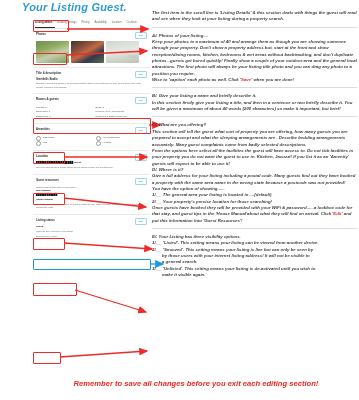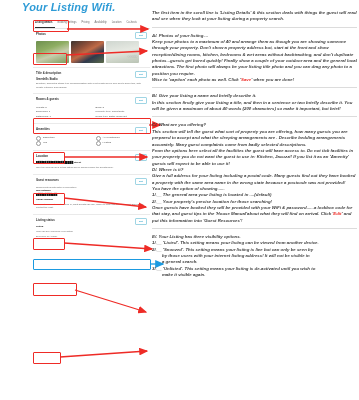--- a/index.html
+++ b/index.html
@@ -101,21 +101,21 @@
     position:absolute;left:36px;top:379px;width:320px;
     color:#ee2b26;font-size:7.6px;font-weight:bold;font-style:italic;
     text-align:center;line-height:10px;
   }
 </style>
 </head>
 <body>
 
 <div id="page">
 
-  <div class="page-title">Your Listing Wifi.</div>
+  <div class="page-title">Your Listing Guest.</div>
 
   <div class="shot">
 
     <div class="tabbar">
       <span class="tab active">Listing details</span>
       <span class="tab">Booking settings</span>
       <span class="tab">Pricing</span>
       <span class="tab">Availability</span>
       <span class="tab">Location</span>
       <span class="tab">Co-hosts</span>
@@ -289,14 +289,15 @@
       </p>
     <p>
         <span class="indent">a general search.</span>
       </p>
     <p>3/.__ 'Unlisted'. This setting means your listing is de-activated until you wish to</p>
     <p>
         <span class="indent">make it visible again.</span>
       </p>
   </div>
 
+  <div class="banner">Remember to save all changes before you exit each editing section!</div>
 
 </div>
 
 </body></html>

